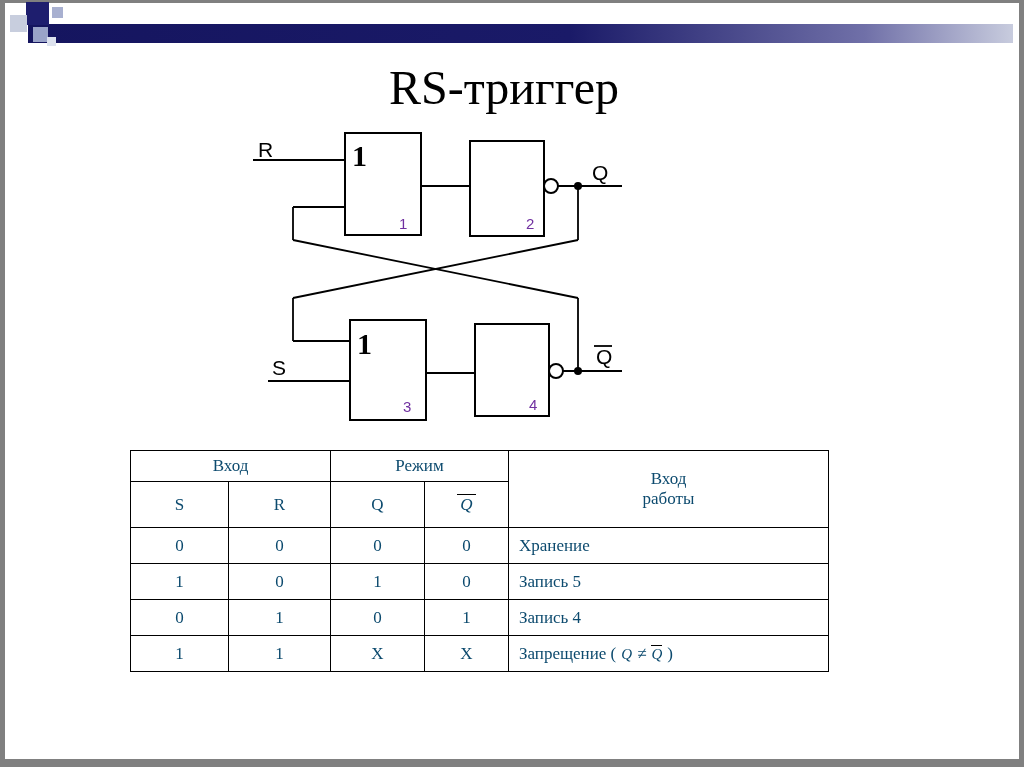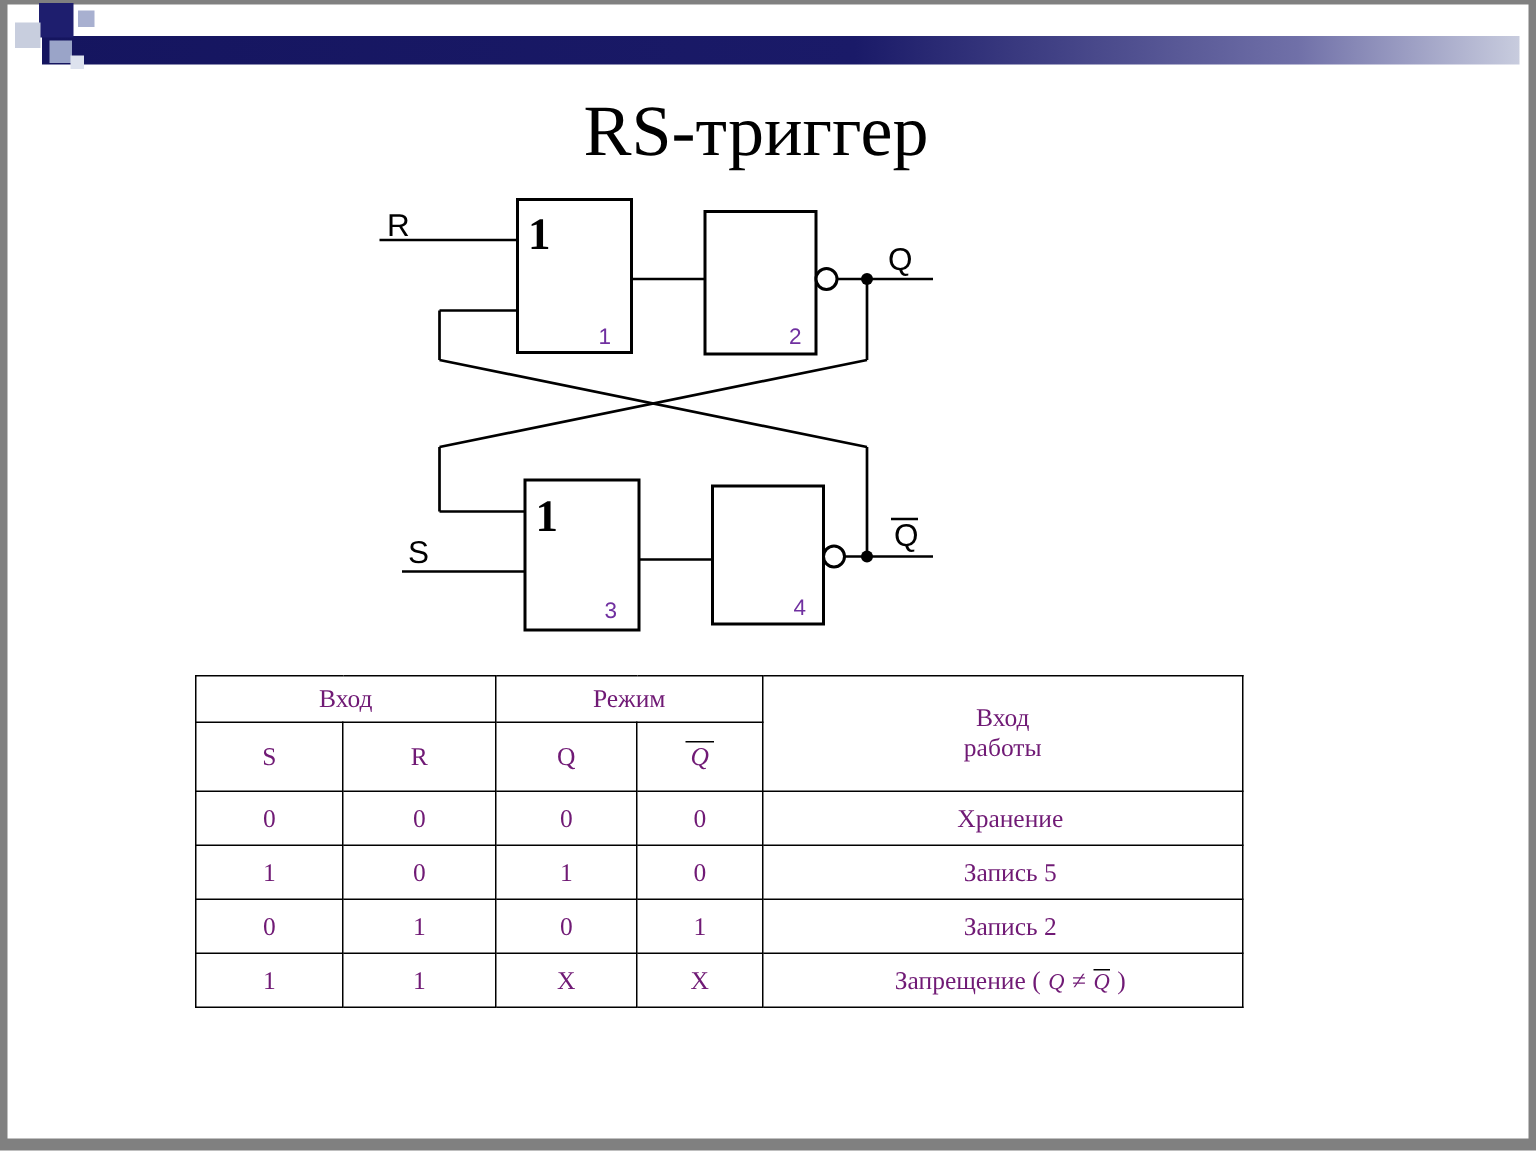--- a/index.html
+++ b/index.html
@@ -20,26 +20,26 @@
 
   .title { position:absolute; left:0; top:60px; width:926px; text-align:center;
            font-family:"Liberation Serif", serif; font-size:48px; color:#000; z-index:2;margin-left:41px; }
 
   .diagram { position:absolute; left:230px; top:120px; width:410px; height:315px; z-index:2; }
   .lbl  { font-family:"Liberation Sans", sans-serif; font-size:21px; fill:#000; }
   .gsym { font-family:"Liberation Serif", serif; font-size:30px; font-weight:bold; fill:#000; }
   .gnum { font-family:"Liberation Sans", sans-serif; font-size:15px; }
 
   .truth-table { position:absolute; left:130px; top:450px; border-collapse:collapse;
-                 font-family:"Liberation Serif", serif; font-size:17px; color:#701a75; z-index:2; }
+                 font-family:"Liberation Serif", serif; font-size:17px; color:#0c4a6e; z-index:2; }
   .truth-table td { border:1px solid #000; text-align:center; vertical-align:middle; background:#fff; }
   .truth-table tr.h1 td { height:31px; }
   .truth-table tr.h2 td { height:46px; }
   .truth-table tr.data td { height:36px; }
-  .truth-table td.mode { text-align:center; padding-left:10px; }
+  .truth-table td.mode { text-align:left; padding-left:10px; }
   .qbar { font-style:italic; display:inline-block; border-top:1px solid #000; padding:1px 3px 0 3px; line-height:1.05; }
   .fq { font-style:italic; margin:0 5px; font-size:15px; }
   .ovl { display:inline-block; border-top:1px solid #000; padding-top:1px; line-height:1.05; }
 </style>
 </head>
 <body>
 
 <div class="slide"></div>
 
 <div class="topbar"></div>
@@ -132,21 +132,21 @@
     <td>0</td>
     <td>1</td>
     <td>0</td>
     <td class="mode">Запись 5</td>
   </tr>
   <tr class="data">
     <td>0</td>
     <td>1</td>
     <td>0</td>
     <td>1</td>
-    <td class="mode">Запись 2</td>
+    <td class="mode">Запись 4</td>
   </tr>
   <tr class="data">
     <td>1</td>
     <td>1</td>
     <td>X</td>
     <td>X</td>
     <td class="mode">
       <span>Запрещение (</span><span class="fq">Q</span><span>≠</span><span class="fq ovl">Q</span><span>)</span>
     </td>
   </tr>

